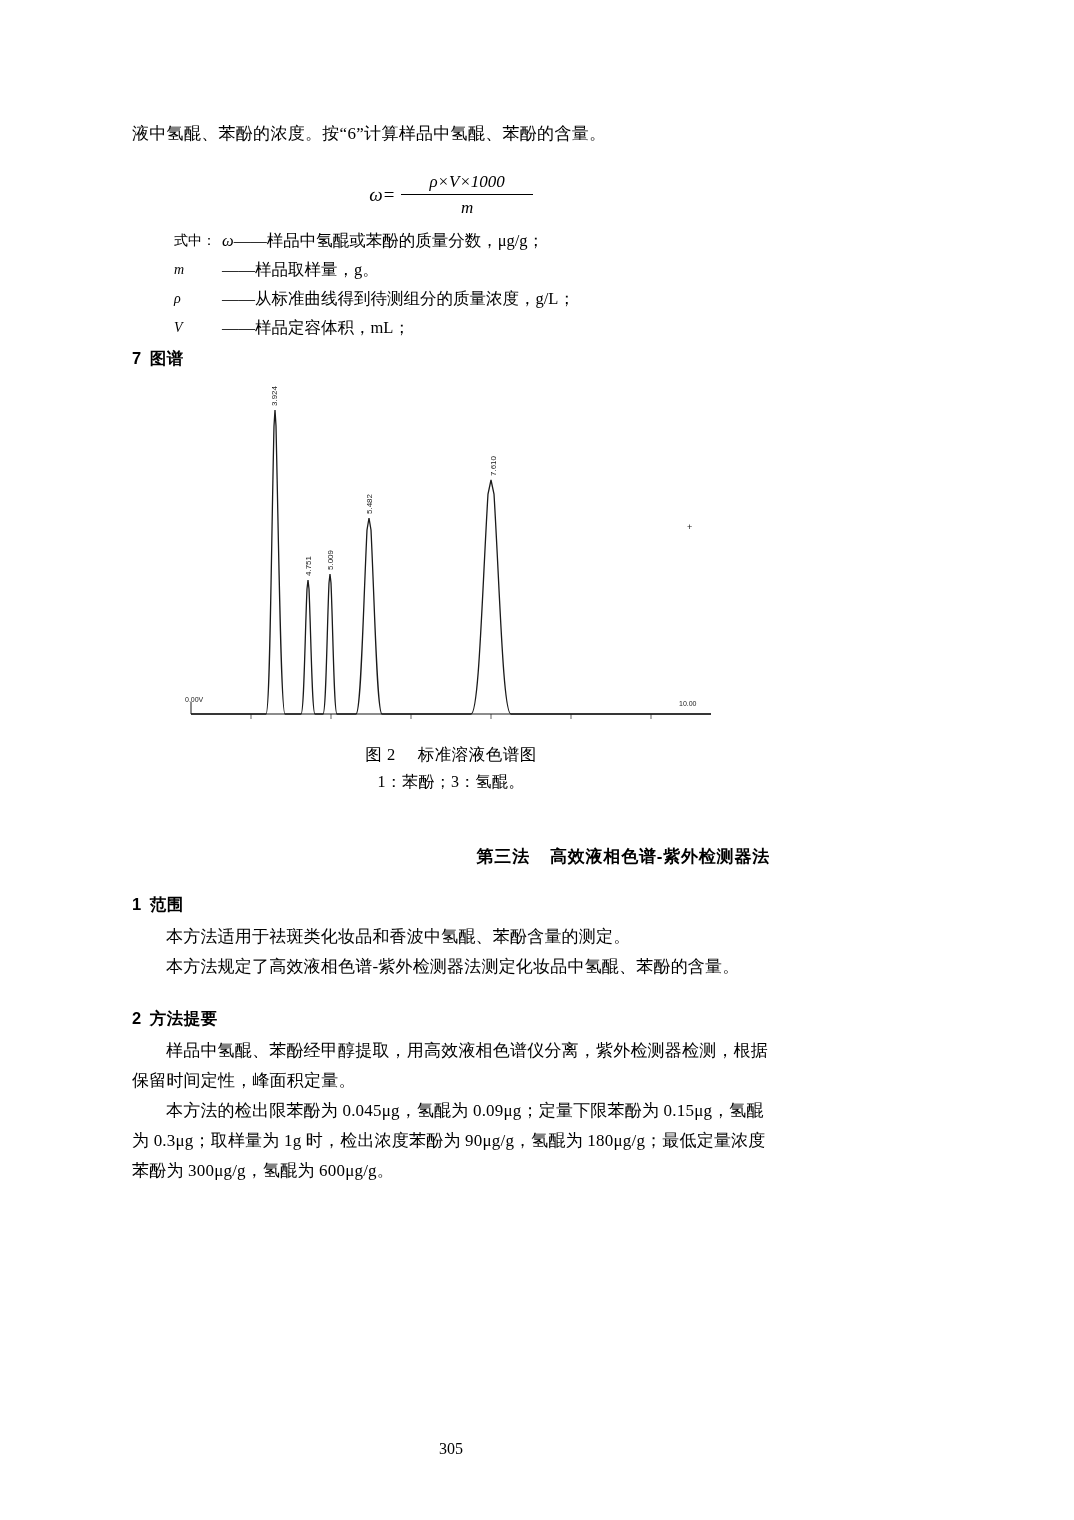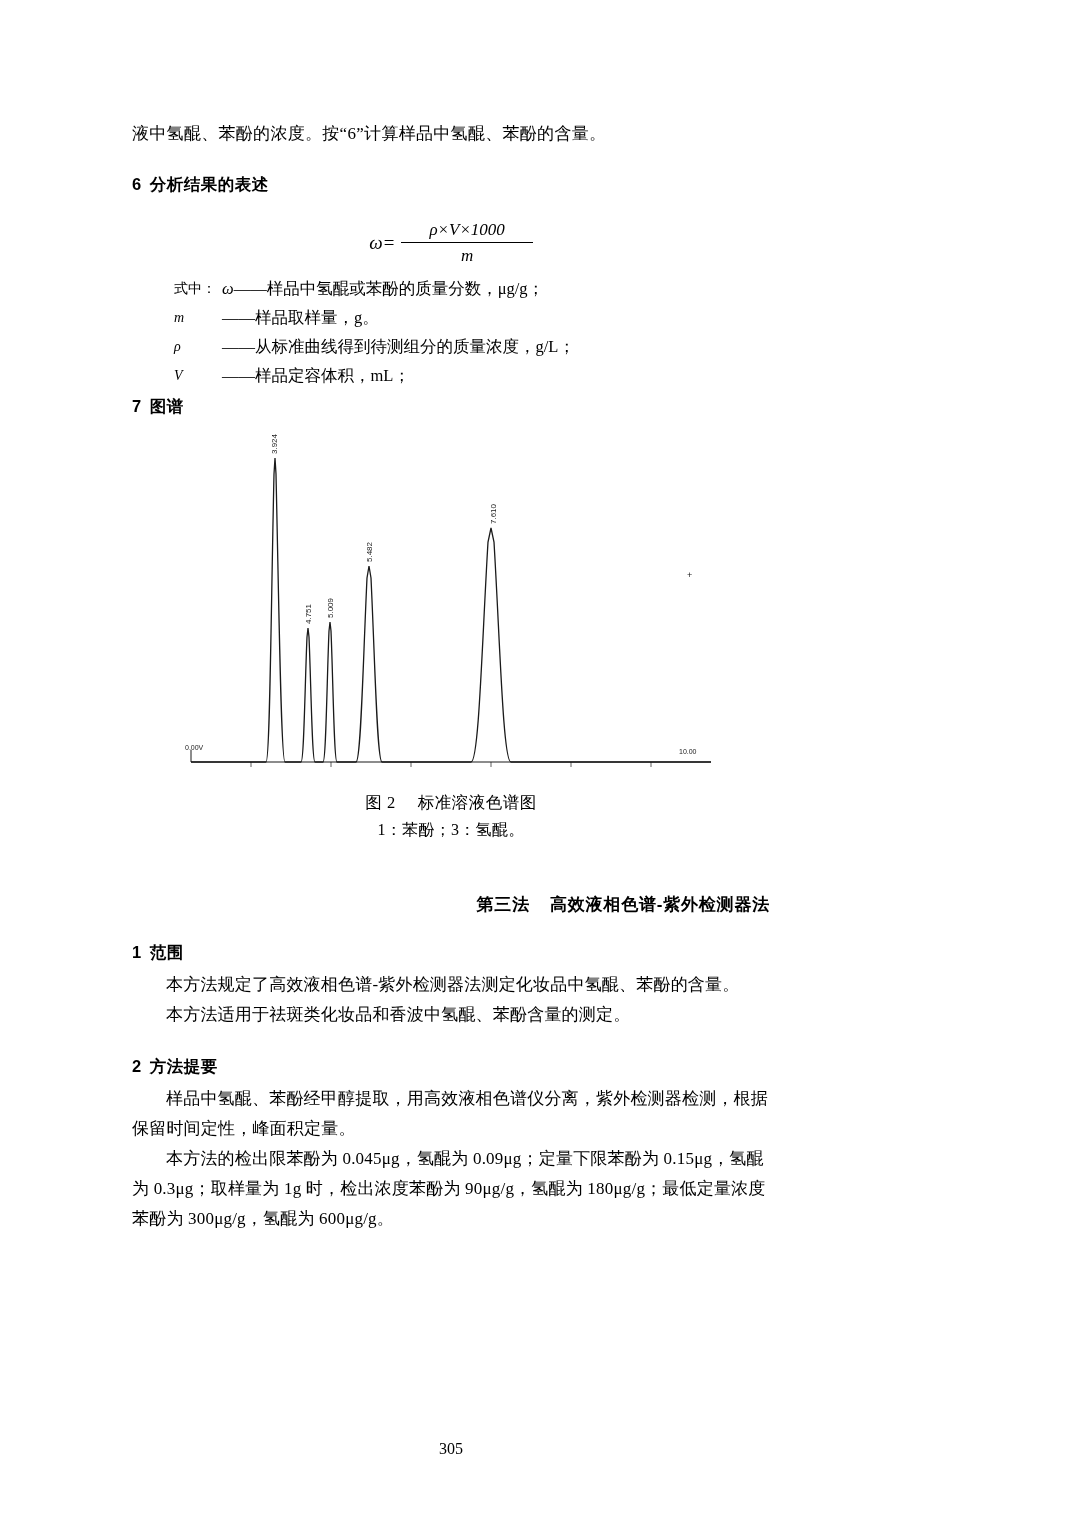--- a/index.html
+++ b/index.html
@@ -132,23 +132,20 @@
     font-size: 16px;
   }
 </style>
 </head>
 <body>
 
 <div class="page">
 
   <div class="line-top">液中氢醌、苯酚的浓度。按“6”计算样品中氢醌、苯酚的含量。</div>
 
-  <div class="heading">
-    <span class="num">6</span><span>分析结果的表述</span>
-  </div>
 
   <div class="formula-wrap">
     <div class="formula">
       <span class="lhs">ω=</span>
       <span class="frac">
         <span class="num" style="display:block;">ρ×V×1000</span>
         <span class="den" style="display:block;">m</span>
       </span>
     </div>
   </div>
@@ -217,22 +214,22 @@
   <div class="figure-sub">1：苯酚；3：氢醌。</div>
 
   <div class="section-title">
     <span>第三法</span><span class="gap"></span><span>高效液相色谱-紫外检测器法</span>
   </div>
 
   <div class="heading">
     <span class="num">1</span><span>范围</span>
   </div>
   <div class="body-block">
+    <div class="para">本方法适用于祛斑类化妆品和香波中氢醌、苯酚含量的测定。</div>
     <div class="para">本方法规定了高效液相色谱-紫外检测器法测定化妆品中氢醌、苯酚的含量。</div>
-    <div class="para">本方法适用于祛斑类化妆品和香波中氢醌、苯酚含量的测定。</div>
   </div>
 
   <div class="heading">
     <span class="num">2</span><span>方法提要</span>
   </div>
   <div class="body-block">
     <div class="para">样品中氢醌、苯酚经甲醇提取，用高效液相色谱仪分离，紫外检测器检测，根据保留时间定性，峰面积定量。</div>
     <div class="para">本方法的检出限苯酚为 0.045μg，氢醌为 0.09μg；定量下限苯酚为 0.15μg，氢醌为 0.3μg；取样量为 1g 时，检出浓度苯酚为 90μg/g，氢醌为 180μg/g；最低定量浓度苯酚为 300μg/g，氢醌为 600μg/g。</div>
   </div>
 

